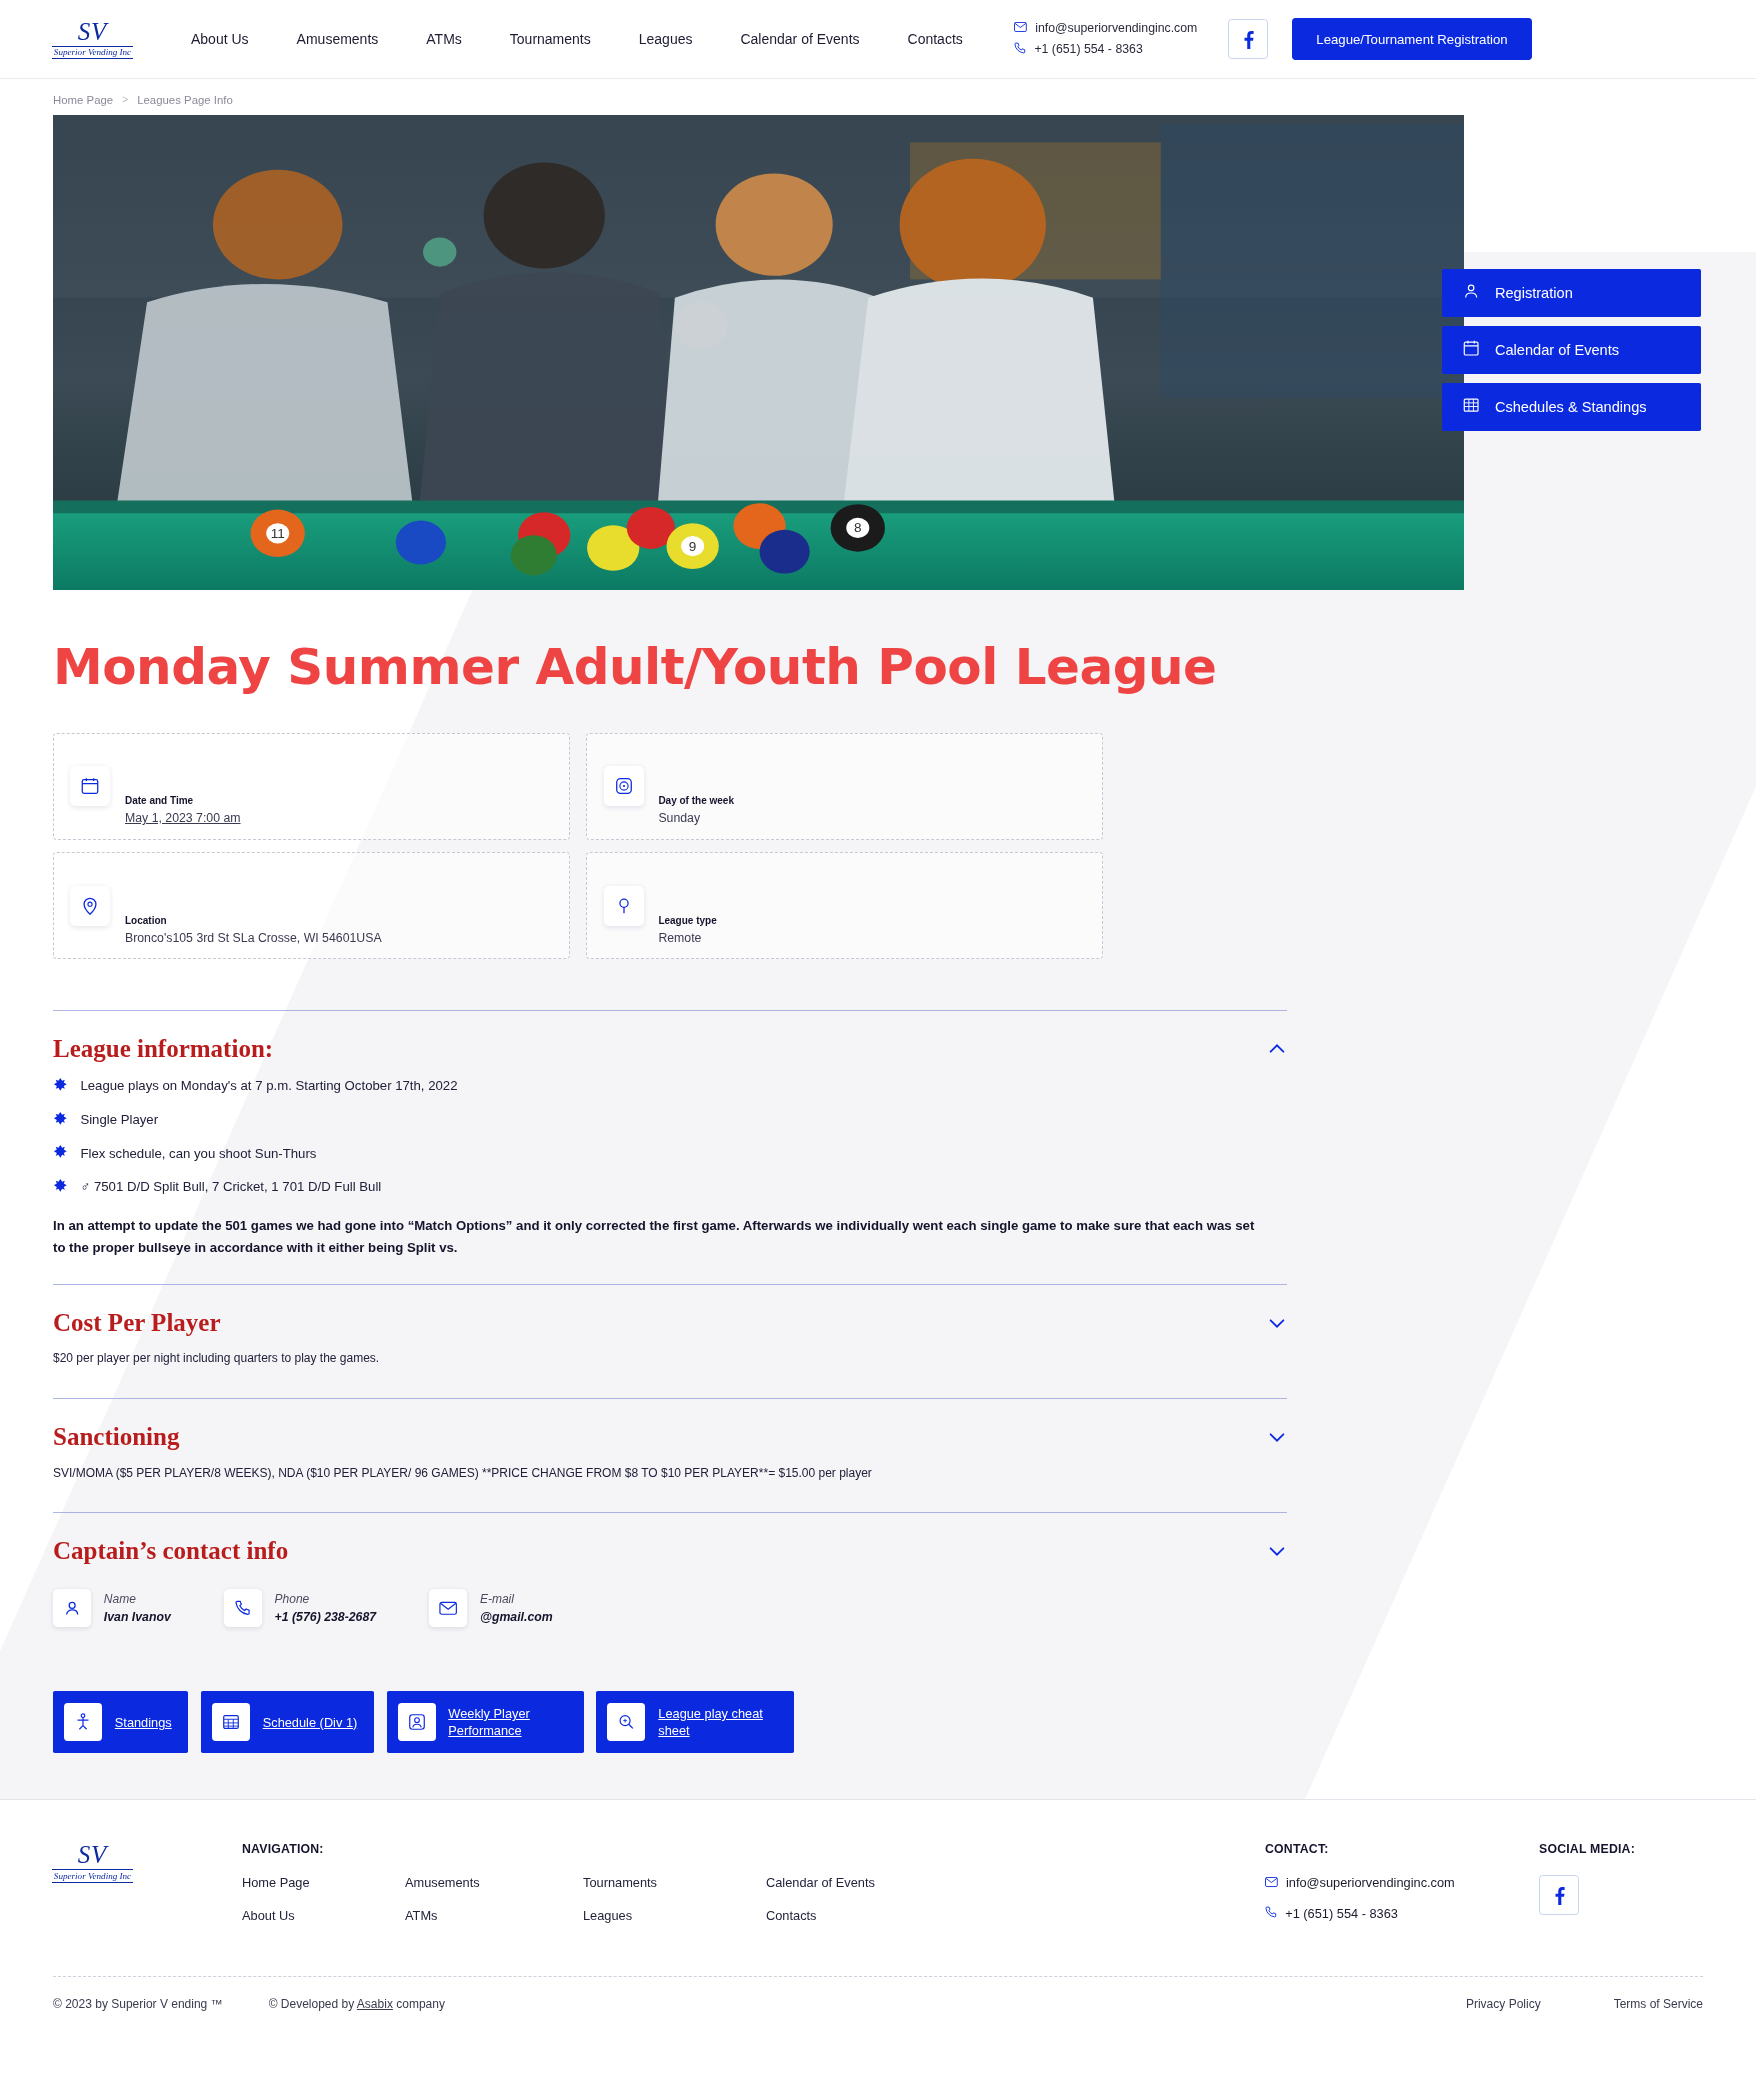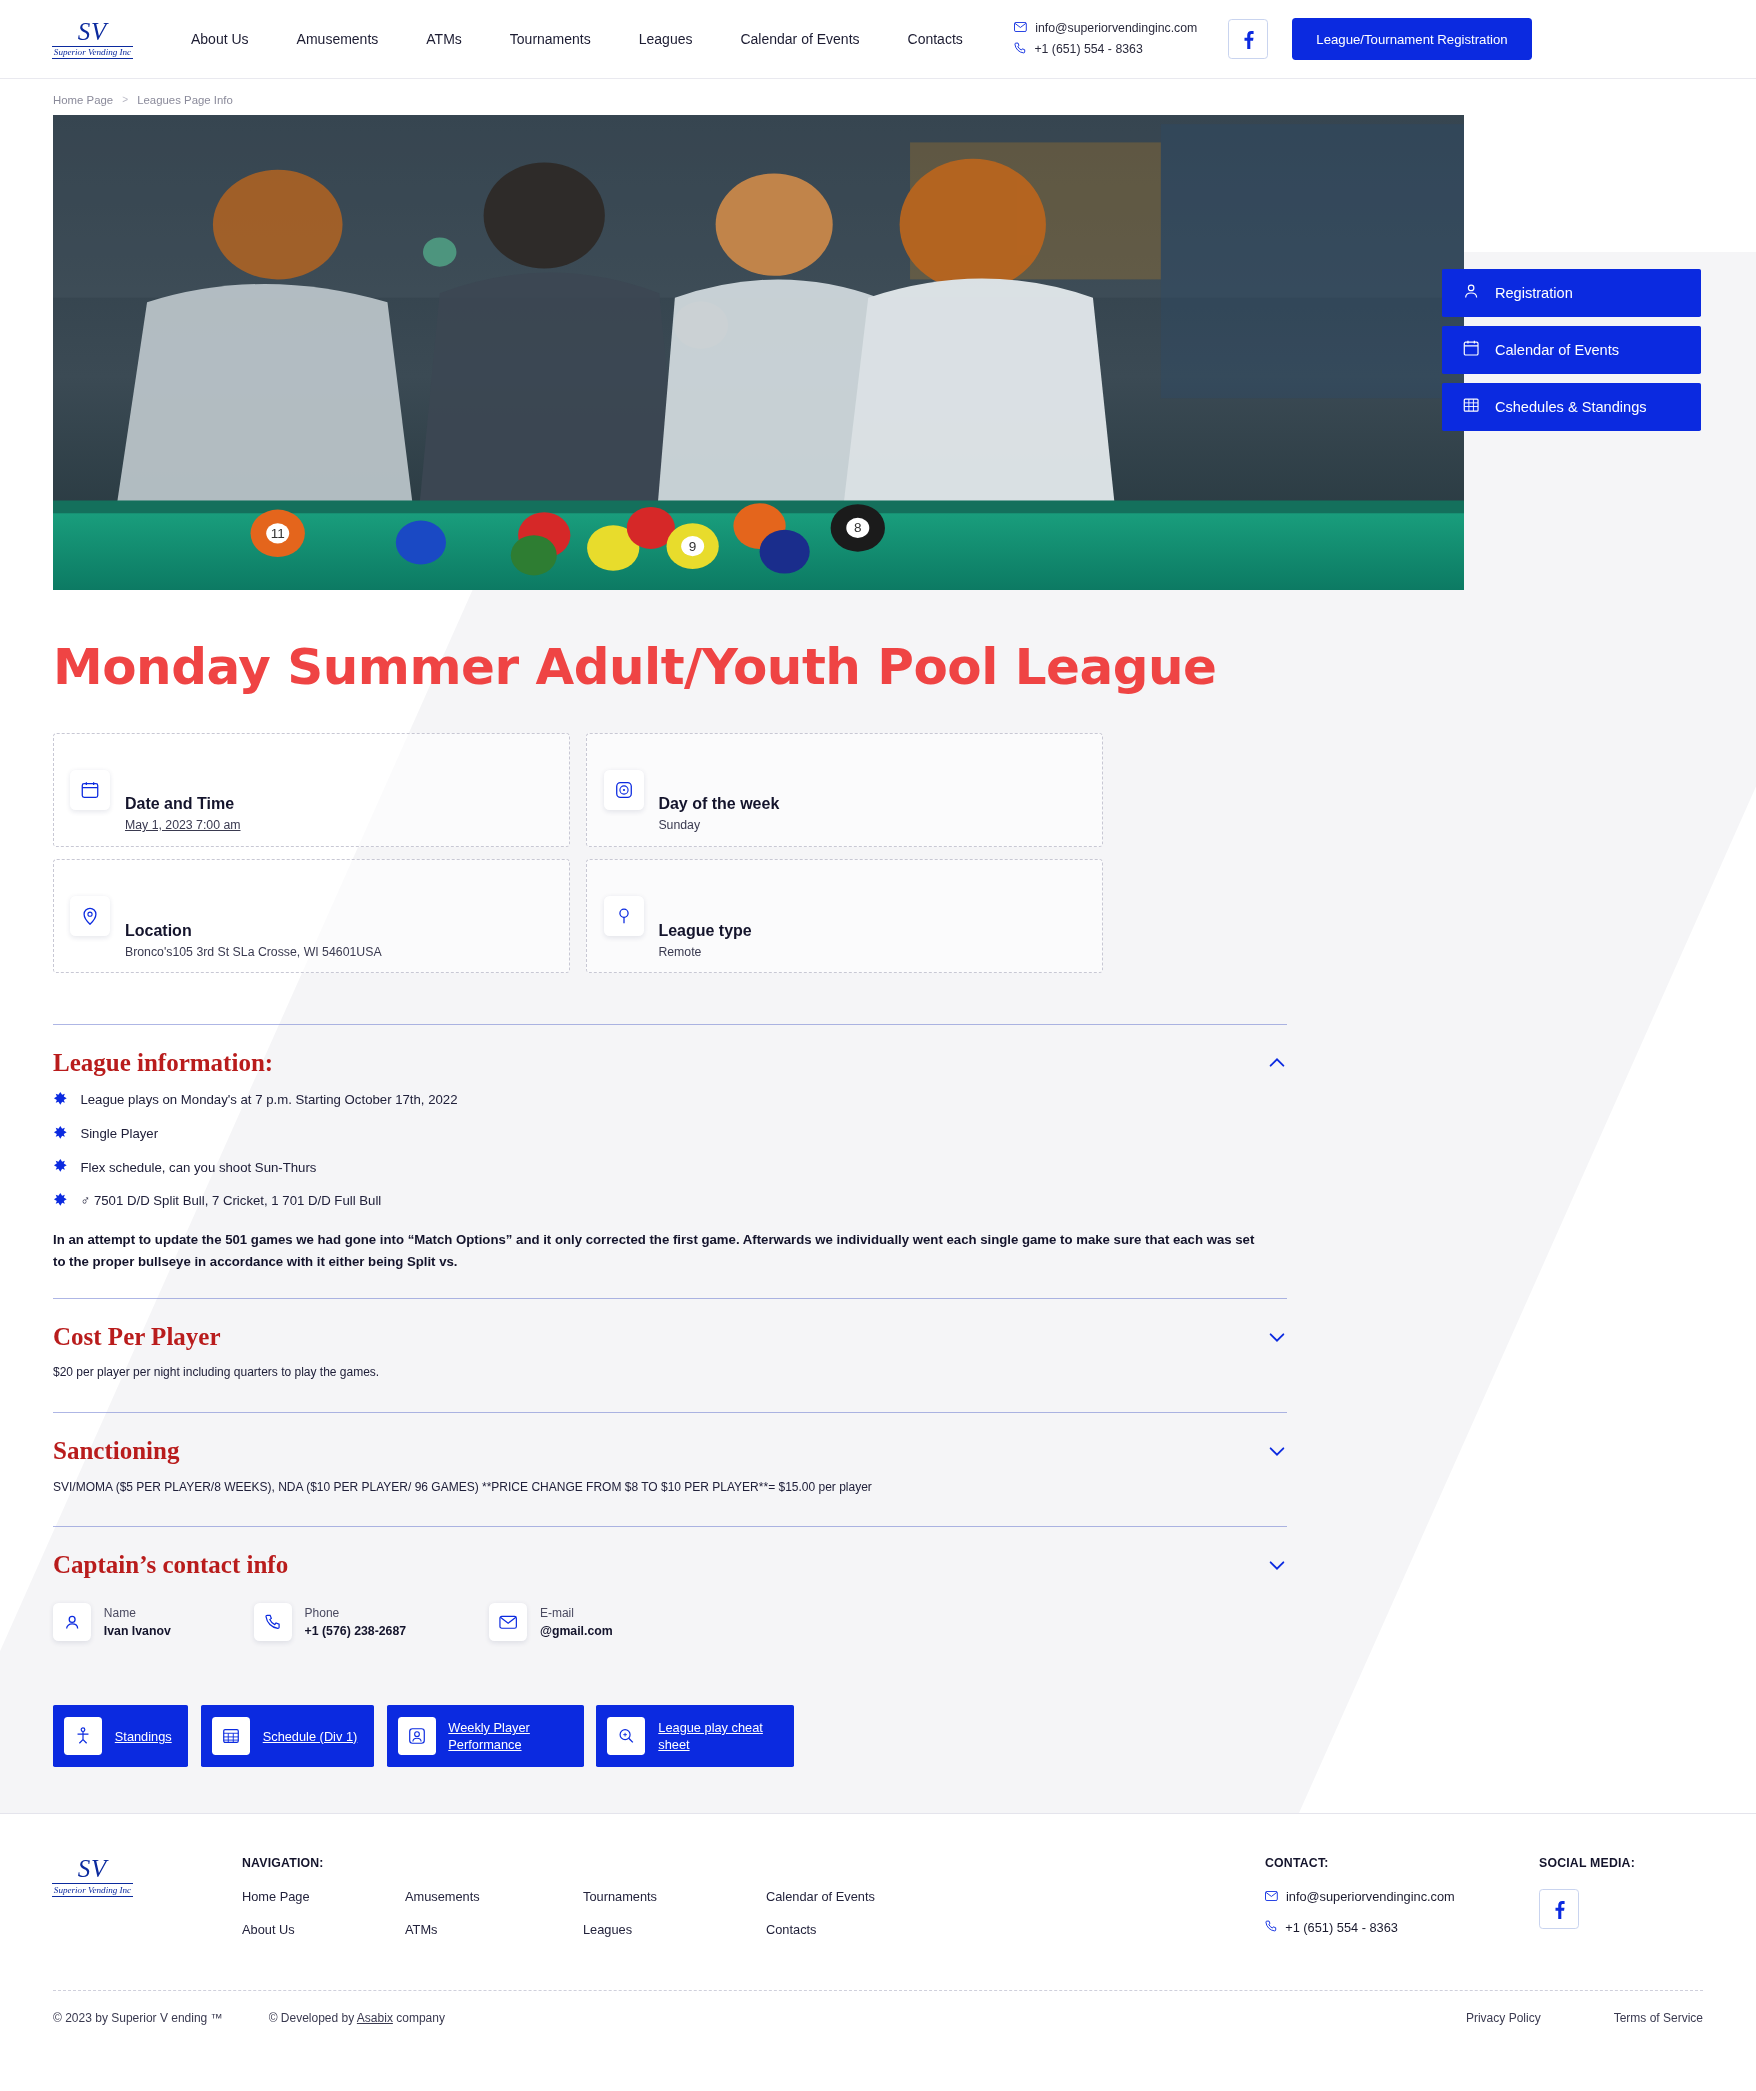--- a/index.html
+++ b/index.html
@@ -162,21 +162,21 @@
     background: rgba(255,255,255,0.6);
   }
   .info-icon {
     width: 40px; height: 40px;
     background: #fff;
     border-radius: 5.5px;
     box-shadow: 0 1.8px 5.5px rgba(20,30,80,0.10);
     display: flex; align-items: center; justify-content: center;
     flex: none;
   }
-  .info-label { font-size: 16px; font-weight: bold; color: #14142c; margin-bottom: 4.6px; margin-top: 48px; }
+  .info-label { font-size: 10px; font-weight: bold; color: #14142c; margin-bottom: 4.6px; margin-top: 48px; }
   .info-value { font-size: 12.3px; color: #3a3a50; }
   .info-value.underline { text-decoration: underline; }
 
   
   .acc { width: 1234px; }
   .acc-sep { height: 0.9px; background: #6b7ad0; opacity: 0.55; }
   .acc-head {
     display: flex; align-items: center; justify-content: space-between;
     padding: 24px 0 12.8px 0;
     cursor: pointer;
@@ -184,21 +184,21 @@
   .acc-title { font-size: 25px; font-weight: bold; color: #b91c1c; font-family: Liberation Serif, serif; }
   .chev { width: 20px; height: 20px; flex: none; }
   .acc-body { padding-bottom: 24px; }
   .bullet-row { display: flex; align-items: flex-start; gap: 12.8px; margin-bottom: 14.6px; }
   .bullet-icon { margin-top: 0.9px; flex: none; }
   .bullet-text { font-size: 13.2px; color: #20203a; line-height: 1.45; }
   .para { font-size: 13.2px; color: #14142c; line-height: 1.7; font-weight: bold; max-width: 1215px; margin-top: 18.3px;}
   .plain { font-size: 12px; color: #20203a; line-height: 1.6; padding-bottom: 5.5px; }
 
   
-  .ci-row { display: flex; gap: 83px; padding: 11px 0 7.3px 0; }
+  .ci-row { display: flex; gap: 53px; padding: 11px 0 7.3px 0; font-style: italic; }
   .ci-item { display: flex; align-items: center; gap: 12.8px; }
   .ci-icon {
     width: 38px; height: 38px;
     background:#fff; border-radius:5.5px;
     box-shadow: 0 1.8px 5.5px rgba(20,30,80,0.10);
     display:flex; align-items:center; justify-content:center; flex:none;
   }
   .ci-label { font-size: 12px; color: #4a4a60; margin-bottom: 3.7px; }
   .ci-value { font-size: 12.3px; color: #14142c; font-weight: bold; }
 

